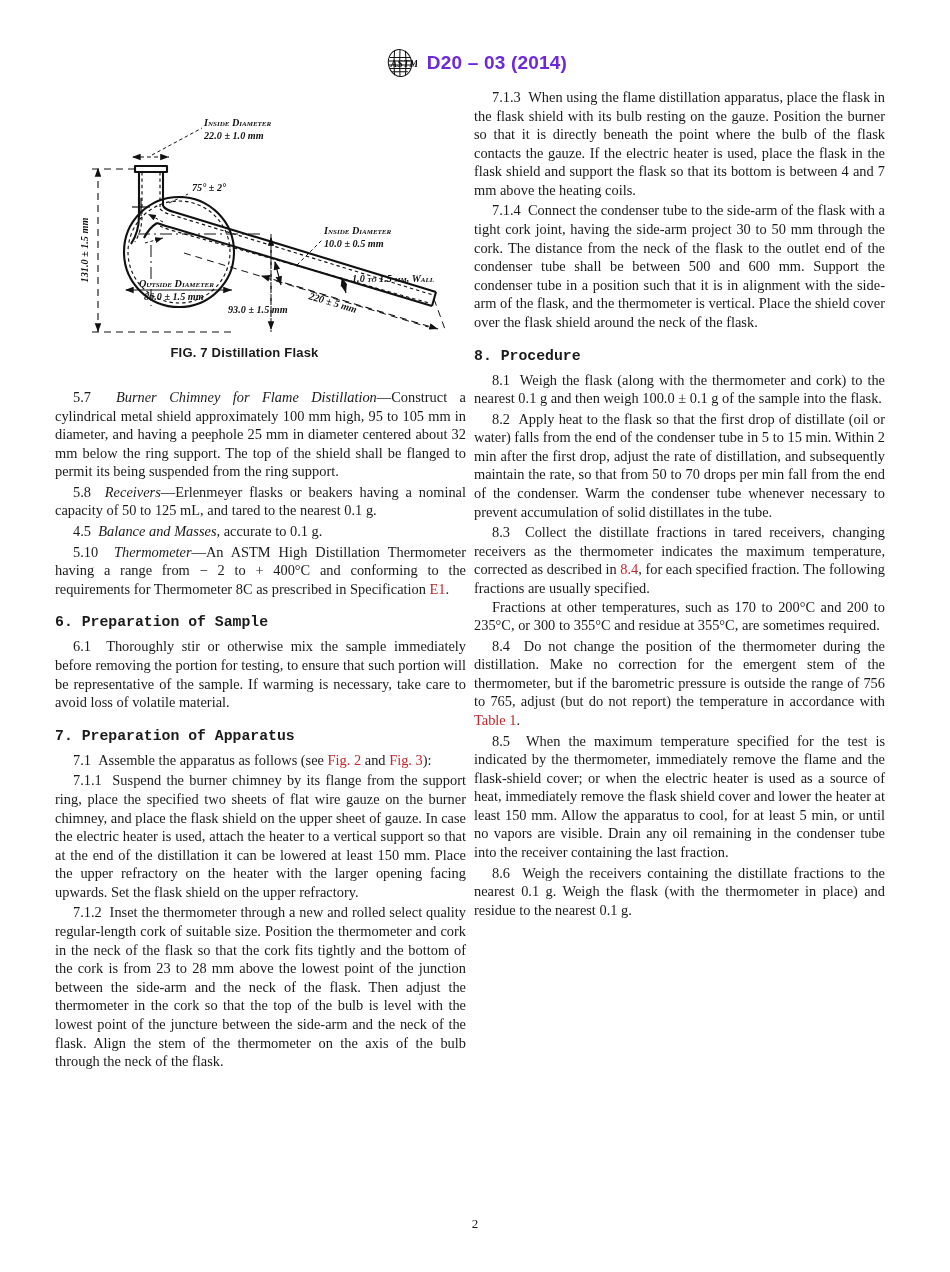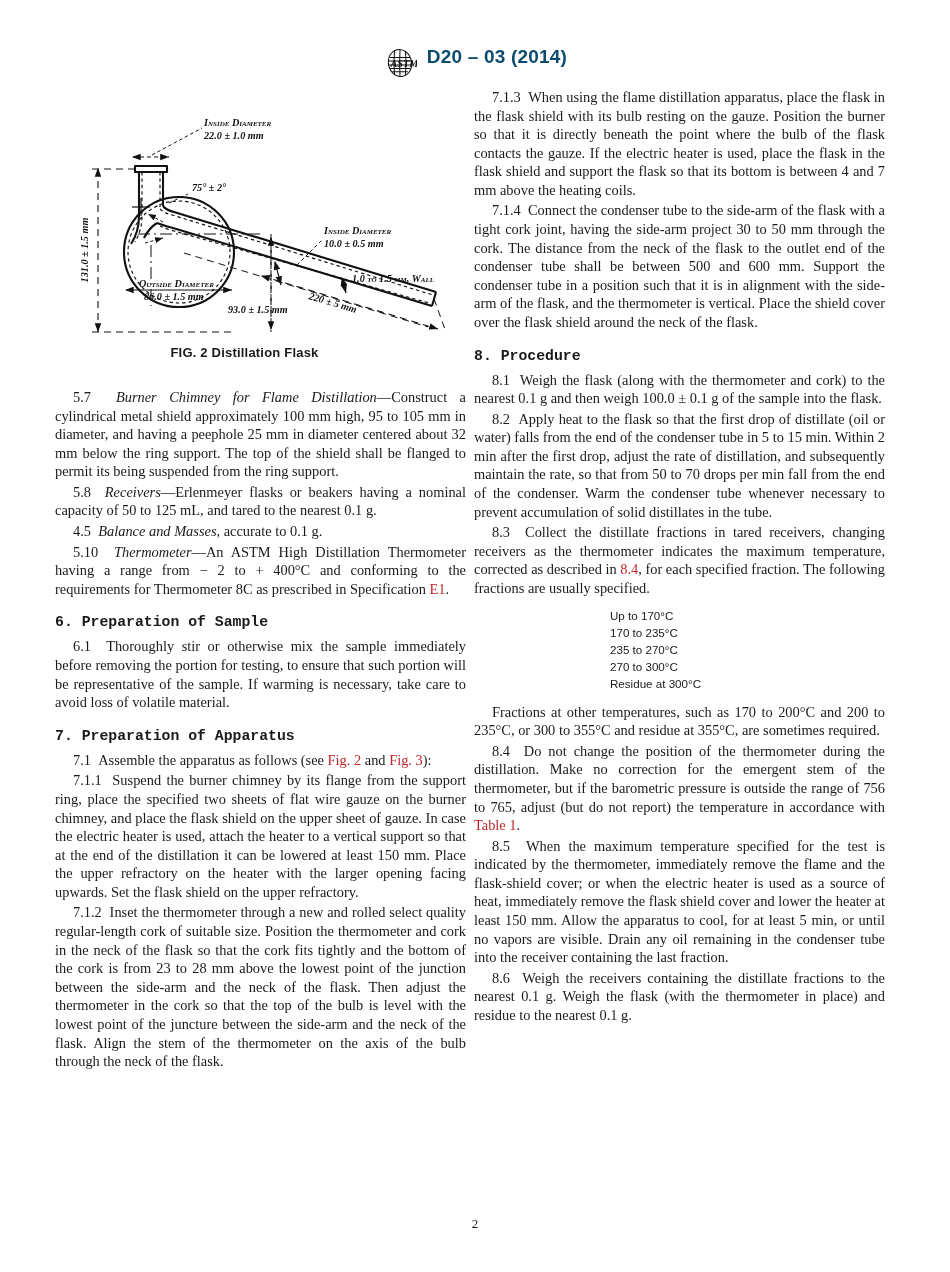--- a/index.html
+++ b/index.html
@@ -16,35 +16,35 @@
     overflow: hidden;
   }
 
   
   .page-header {
     position: absolute;
     top: 46px;
     left: 0;
     width: 950px;
     display: flex;
-    align-items: flex-start;
+    align-items: center;
     justify-content: center;
     gap: 10px;
   }
   .astm-logo {
     width: 34px;
     height: 34px;
     display: block;
   }
   .doc-number {
     font-family: "Liberation Sans", sans-serif;
     font-size: 19px;
     font-weight: bold;
     letter-spacing: 0.2px;
-    color: #0c4a6e;
+    color: #6d28d9;
   }
 
   
   .col {
     position: absolute;
     top: 88px;
     width: 411px;
     font-size: 14.4px;
     line-height: 1.29;
     text-align: justify;
@@ -254,21 +254,21 @@
 
     <text class="dlabel sc" x="107" y="177">Outside Diameter</text>
     <text class="dlabel" x="112" y="190">86.0 ± 1.5 mm</text>
 
     <text class="dlabel" x="56" y="140" transform="rotate(-90 56 140)" text-anchor="middle">131.0 ± 1.5 mm</text>
 
     <text class="dlabel" x="196" y="203">93.0 ± 1.5 mm</text>
 
     <text class="dlabel" x="300" y="196" transform="rotate(16.5 300 196)" text-anchor="middle">220 ± 5 mm</text>
   </svg>
-  <div class="fig-caption">FIG. 2  Distillation Flask</div>
+  <div class="fig-caption">FIG. 7  Distillation Flask</div>
 </div>
 
 <div class="col col-left" style="top:388px;">
 
   <p>
     <span class="num">5.7</span><i>Burner Chimney for Flame Distillation</i><span>—Construct a cylindrical metal shield approximately 100 mm high, 95 to 105 mm in diameter, and having a peephole 25 mm in diameter centered about 32 mm below the ring support. The top of the shield shall be flanged to permit its being suspended from the ring support.</span>
   </p>
 
   <p>
     <span class="num">5.8</span><i>Receivers</i><span>—Erlenmeyer flasks or beakers having a nominal capacity of 50 to 125 mL, and tared to the nearest 0.1 g.</span>
@@ -320,27 +320,20 @@
   </p>
 
   <p>
     <span class="num">8.2</span><span>Apply heat to the flask so that the first drop of distillate (oil or water) falls from the end of the condenser tube in 5 to 15 min. Within 2 min after the first drop, adjust the rate of distillation, and subsequently maintain the rate, so that from 50 to 70 drops per min fall from the end of the condenser. Warm the condenser tube whenever necessary to prevent accumulation of solid distillates in the tube.</span>
   </p>
 
   <p class="tight">
     <span class="num">8.3</span><span>Collect the distillate fractions in tared receivers, changing receivers as the thermometer indicates the maximum temperature, corrected as described in </span><a class="xref">8.4</a><span>, for each specified fraction. The following fractions are usually specified.</span>
   </p>
 
-  <div class="fractions">
-    <div>Up to 170°C</div>
-    <div>170 to 235°C</div>
-    <div>235 to 270°C</div>
-    <div>270 to 300°C</div>
-    <div>Residue at 300°C</div>
-  </div>
 
   <p>
     <span>Fractions at other temperatures, such as 170 to 200°C and 200 to 235°C, or 300 to 355°C and residue at 355°C, are sometimes required.</span>
   </p>
 
   <p>
     <span class="num">8.4</span><span>Do not change the position of the thermometer during the distillation. Make no correction for the emergent stem of the thermometer, but if the barometric pressure is outside the range of 756 to 765, adjust (but do not report) the temperature in accordance with </span><a class="xref">Table 1</a><span>.</span>
   </p>
 
   <p>

